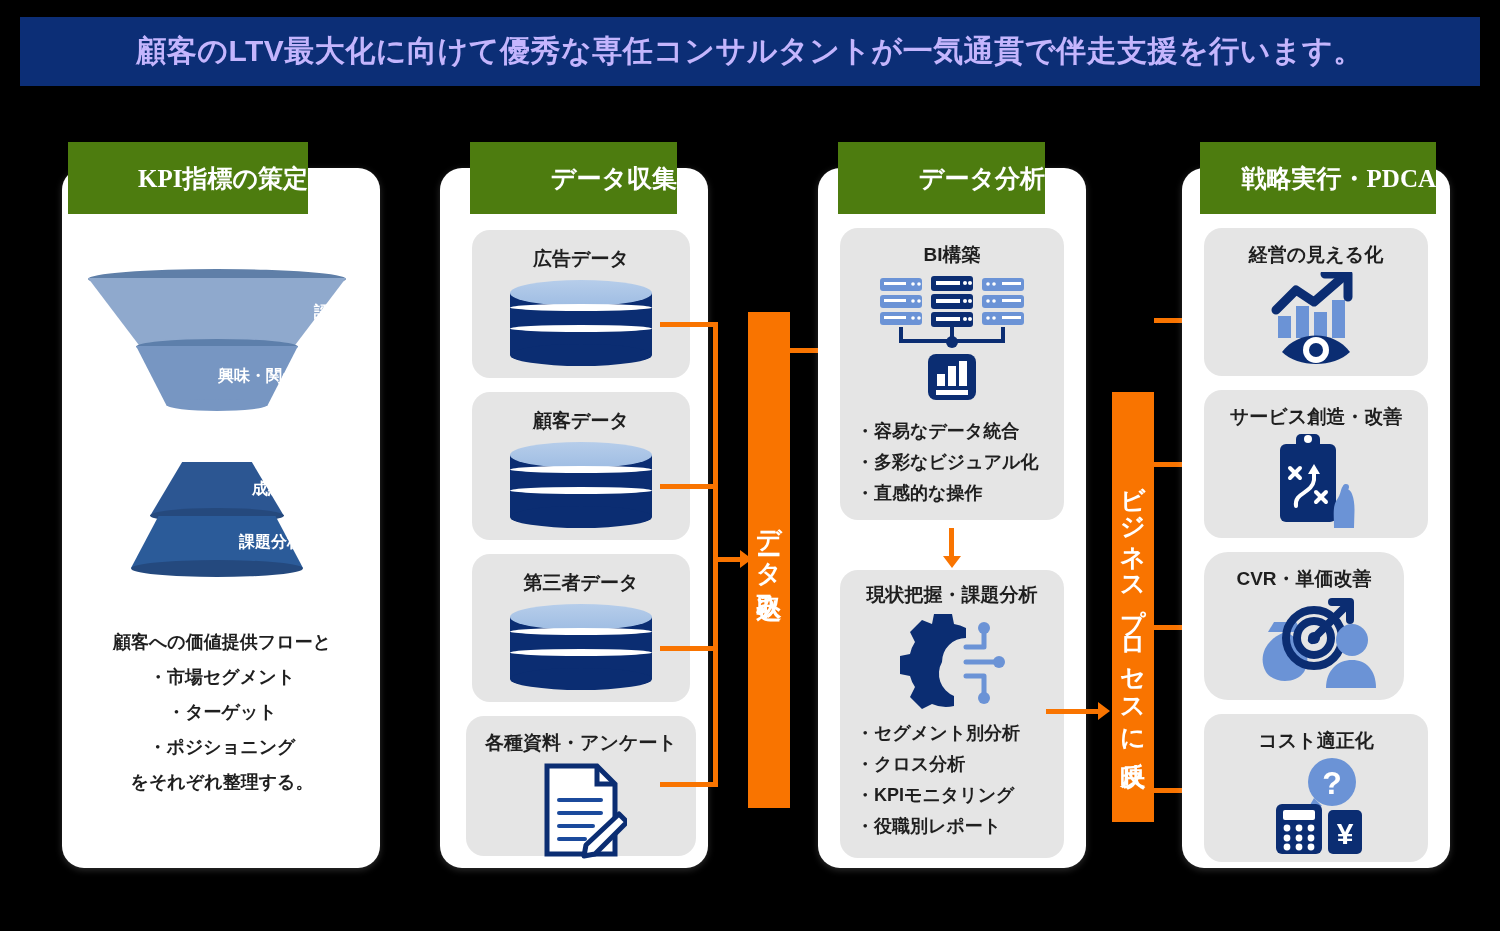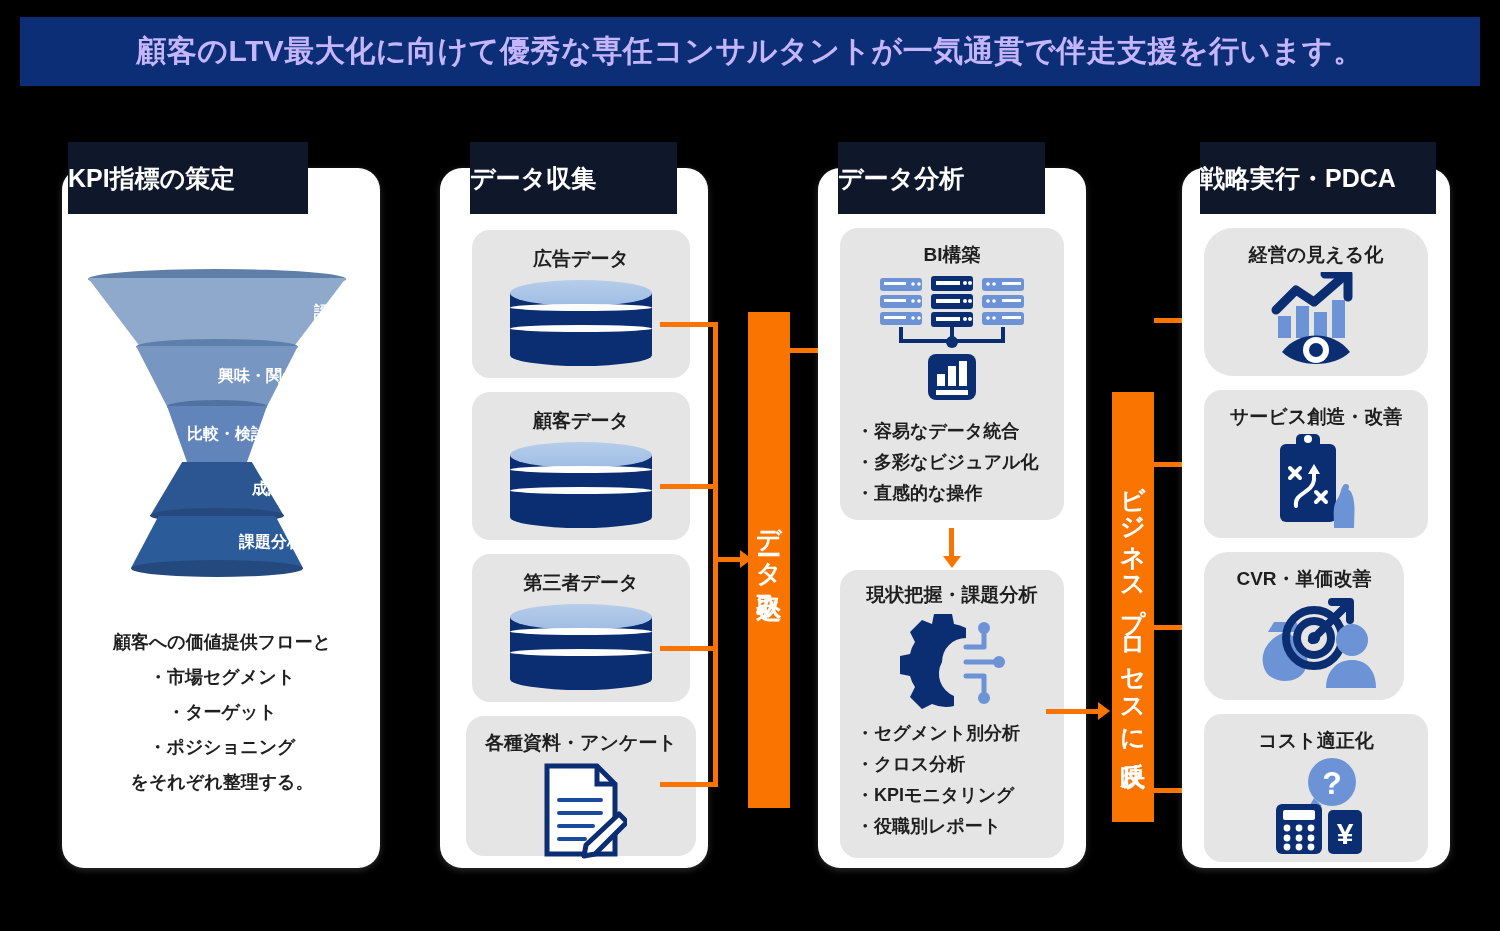--- a/index.html
+++ b/index.html
@@ -27,23 +27,24 @@
 
   
   .col{
     position:absolute;
     background:#fff;
     border-radius:22px;
     box-shadow:0 2px 7px rgba(255,255,255,.18);
   }
   .col-head{
     position:absolute;
-    background:#0f172a;
-    display:flex;align-items:center;justify-content:flex-start;
+    background:#4d7c0f;
+    display:flex;align-items:center;justify-content:flex-end;
     z-index:5;
+    font-family:Liberation Serif, serif;
   }
   .col-head span{
     color:#fff;font-size:25px;font-weight:bold;white-space:nowrap;
   }
 
   
   #col1{left:62px;top:168px;width:318px;height:700px;}
   #col1head{left:68px;top:142px;width:240px;height:72px;}
   #col2{left:440px;top:168px;width:268px;height:700px;}
   #col2head{left:470px;top:142px;width:207px;height:72px;}
@@ -141,26 +142,20 @@
       <span class="flabel">認知</span>
     </div>
 
     <div class="fstage" style="left:48px;top:68px;width:162px;height:60px;">
       <div class="fell" style="left:0;top:-7px;width:162px;height:15px;background:#5d7fab;"></div>
       <div class="ftrap" style="background:#7796c2;clip-path:polygon(0% 0%,100% 0%,81% 100%,19% 100%);"></div>
       <div class="fell" style="left:31px;top:53px;width:100px;height:12px;background:#7796c2;"></div>
       <span class="flabel">興味・関心</span>
     </div>
 
-    <div class="fstage" style="left:79px;top:128px;width:100px;height:56px;">
-      <div class="fell" style="left:0;top:-6px;width:100px;height:13px;background:#4f72a0;"></div>
-      <div class="ftrap" style="background:#6185bb;clip-path:polygon(0% 0%,100% 0%,80% 100%,20% 100%);"></div>
-      <div class="fell" style="left:20px;top:50px;width:60px;height:10px;background:#6185bb;"></div>
-      <span class="flabel">比較・検討</span>
-    </div>
 
     <div class="fstage" style="left:62px;top:184px;width:134px;height:54px;">
       <div class="ftrap" style="background:#2c5692;clip-path:polygon(24% 0%,76% 0%,100% 100%,0% 100%);"></div>
       <div class="fell" style="left:0;top:46px;width:134px;height:15px;background:#25497d;"></div>
       <span class="flabel">成約</span>
     </div>
 
     <div class="fstage" style="left:43px;top:238px;width:172px;height:52px;">
       <div class="ftrap" style="background:#2b5b99;clip-path:polygon(16% 0%,84% 0%,100% 100%,0% 100%);"></div>
       <div class="fell" style="left:0;top:44px;width:172px;height:17px;background:#24497e;"></div>
@@ -360,21 +355,21 @@
   <div class="oline" style="left:1154px;top:625px;width:50px;height:5px;"></div>
   <div class="oarrow" style="left:1202px;top:618px;"></div>
   <div class="oline" style="left:1154px;top:788px;width:50px;height:5px;"></div>
   <div class="oarrow" style="left:1202px;top:781px;"></div>
 
   <div class="col" id="col4"></div>
   <div class="col-head" id="col4head">
     <span>戦略実行・PDCA</span>
   </div>
 
-  <div class="gcard" style="left:1204px;top:228px;width:224px;height:148px;border-radius:29px;">
+  <div class="gcard" style="left:1204px;top:228px;width:224px;height:148px;">
     <div class="gtitle" style="top:14px;">経営の見える化</div>
     <div class="icon-wrap" style="left:66px;top:44px;">
       <svg width="92" height="96" viewBox="0 0 92 96">
         <g fill="#6b93d6">
           <rect x="8" y="44" width="13" height="22"></rect>
           <rect x="26" y="34" width="13" height="32"></rect>
           <rect x="44" y="40" width="13" height="26"></rect>
           <rect x="62" y="28" width="13" height="38"></rect>
         </g>
         <path d="M6 38 L26 18 L44 30 L74 4" fill="none" stroke="#0b2d72" stroke-width="9" stroke-linecap="round" stroke-linejoin="round"></path>

